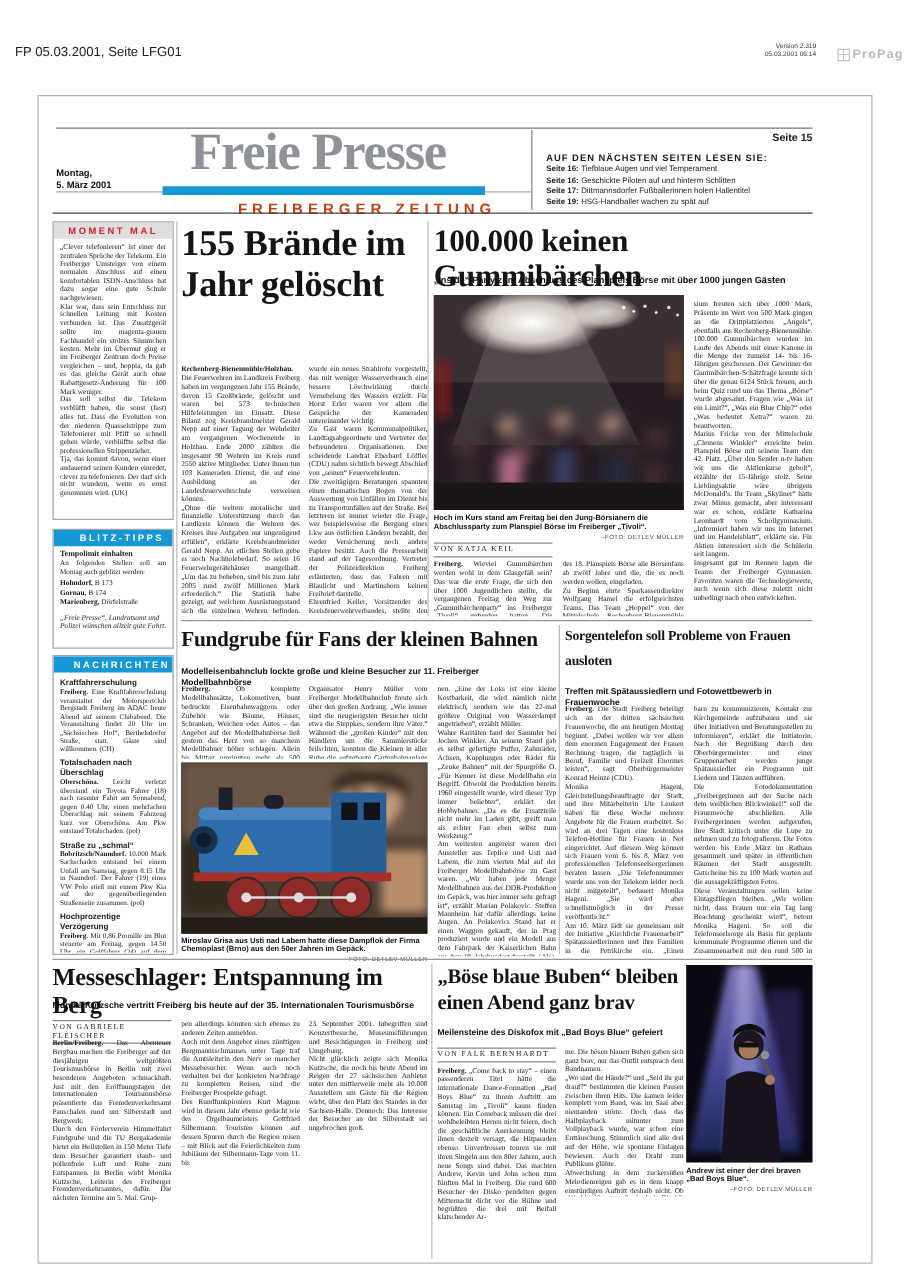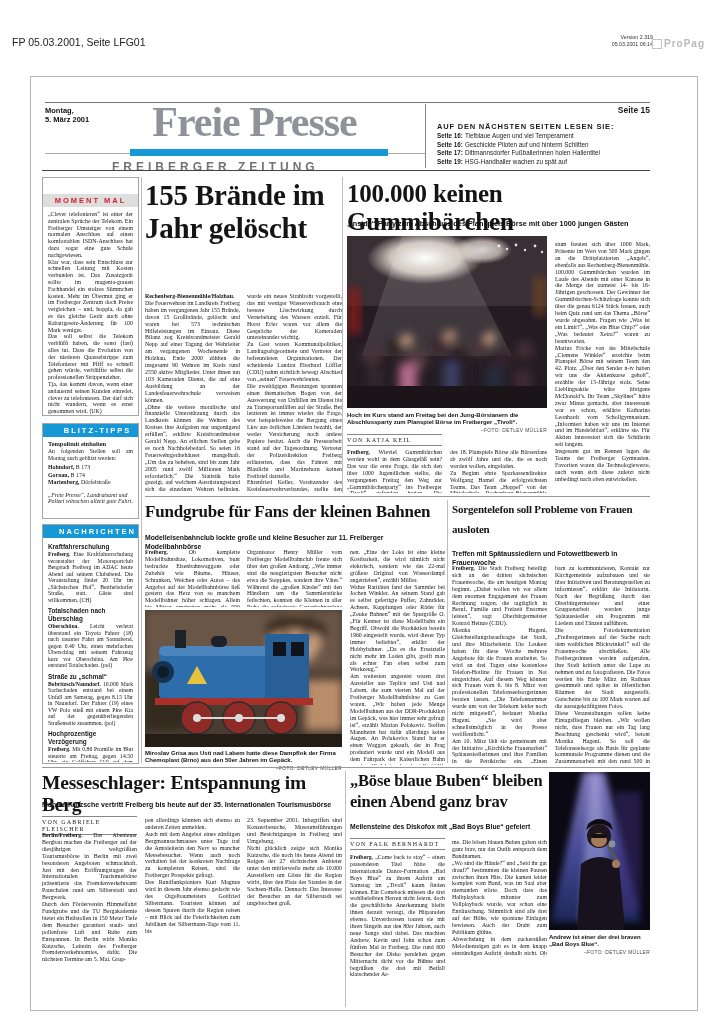--- a/index.html
+++ b/index.html
@@ -12,34 +12,34 @@
   .brand{font:bold 10px "Liberation Sans",sans-serif;color:#b9b9b9;letter-spacing:1px;display:flex;align-items:center;gap:2px;}
   .brand .bx{width:8px;height:8px;border:1px solid #c4c4c4;display:inline-block;
              background:linear-gradient(#0000 45%,#c4c4c4 45%,#c4c4c4 55%,#0000 55%),
                         linear-gradient(90deg,#0000 45%,#c4c4c4 45%,#c4c4c4 55%,#0000 55%);}
   
   #pagebox{position:absolute;left:30px;top:76px;width:666px;height:933px;border:1px solid #b5b5b5;background:#fff;}
   
   .hrule{position:absolute;background:#777;height:1px;}
   .vrule{position:absolute;background:#bdbdbd;width:1px;}
   
-  .mdate{font:bold 7.5px/9px "Liberation Sans",sans-serif;color:#111;}
+  .mdate{font:bold 7.5px/9px "Liberation Sans",sans-serif;color:#111;margin-top:28px;}
   .mtitle{font:bold 42px/44px "Liberation Serif","DejaVu Serif",serif;color:#8f9298;text-align:center;letter-spacing:-1px;}
   .bluebar{position:absolute;background:#1697d6;}
-  .edition{font:bold 12px/14px "Liberation Sans",sans-serif;letter-spacing:4px;color:#737373;text-align:left;}
+  .edition{font:bold 12px/14px "Liberation Sans",sans-serif;letter-spacing:4px;color:#c2410c;text-align:right;}
   .pageno{font:bold 8.5px "Liberation Sans",sans-serif;text-align:right;}
   .teaserhdr{font:bold 7.5px "Liberation Sans",sans-serif;letter-spacing:.8px;}
   .teaser{font:6.3px/8.5px "Liberation Sans",sans-serif;color:#222;}
   .teaser b{margin-right:2px;}
   
   .sbox{position:absolute;left:42px;width:97px;border:1px solid #a5a5a5;box-sizing:border-box;background:#fff;overflow:hidden;}
   .bar{height:13px;display:flex;align-items:center;justify-content:center;
        font:bold 7.5px "Liberation Sans",sans-serif;letter-spacing:2px;}
   .bar.blue{background:#1697d6;color:#fff;padding-left:14px;}
-  .bar.gray{background:#dedede;color:#d1232a;margin-top:16px;}
+  .bar.gray{background:#dedede;color:#d1232a;}
   .stext{padding:4px 5px;font:5.9px/6.8px "Liberation Serif","DejaVu Serif",serif;
          text-align:justify;white-space:pre-line;overflow:hidden;color:#151515;}
   .ntitle{font:bold 6.4px/8px "Liberation Sans",sans-serif;margin-top:4px;}
   .ntext{font:5.7px/6.5px "Liberation Serif",serif;text-align:justify;color:#151515;}
   .ntext b{font-weight:bold;}
   .spot{font:5.9px/7.5px "Liberation Serif",serif;}
   .sfoot{font:italic 5.9px/6.8px "Liberation Serif",serif;margin-top:5px;}
   
   .hl{position:absolute;font-family:"Liberation Serif","DejaVu Serif",serif;font-weight:700;
       color:#141414;letter-spacing:-.2px;}
@@ -58,21 +58,21 @@
 </head>
 <body>
 
 <div id="page">
 
   <div class="abs proof" style="left:12px;top:36px;">FP 05.03.2001, Seite LFG01</div>
   <div class="abs ver" style="right:72px;top:34px;width:90px;">
     <div>Version 2.319</div>
     <div>05.03.2001 06:14</div>
   </div>
-  <div class="abs brand" style="right:20px;top:38px;">
+  <div class="abs brand" style="right:2px;top:38px;">
     <span class="bx"></span>
     <span>ProPag</span>
   </div>
 
   <div id="pagebox"></div>
 
   <div class="hrule" style="left:45px;top:102px;width:605px;"></div>
   <div class="abs mdate" style="left:45px;top:106px;">
     <div>Montag,</div>
     <div>5. März 2001</div>

